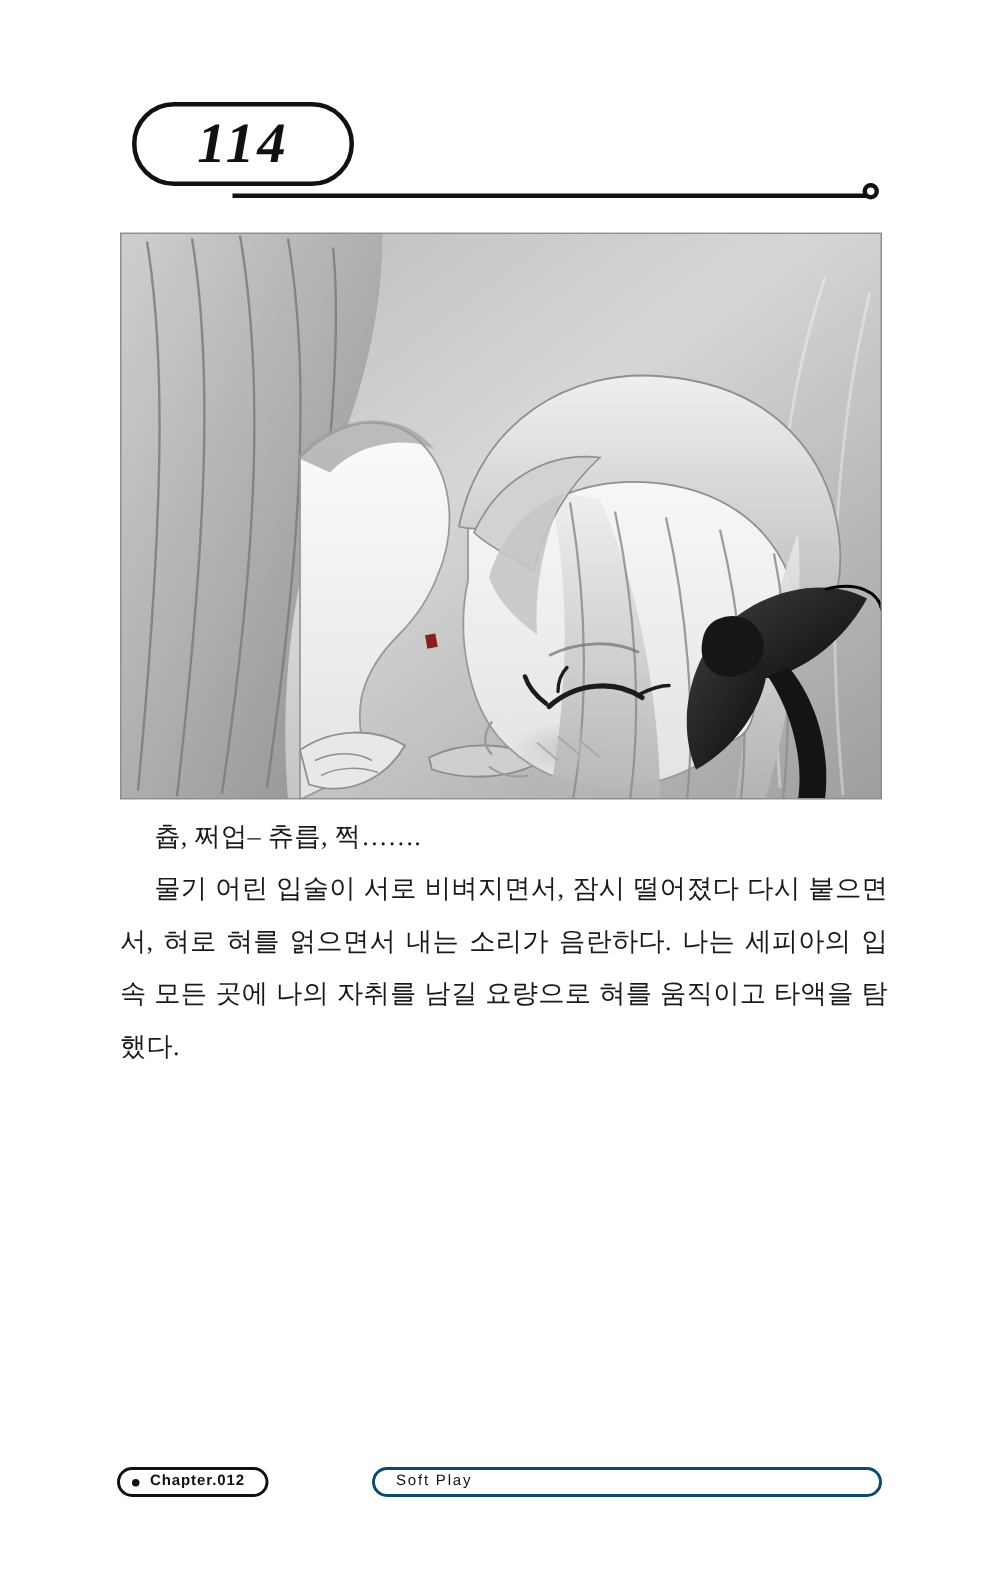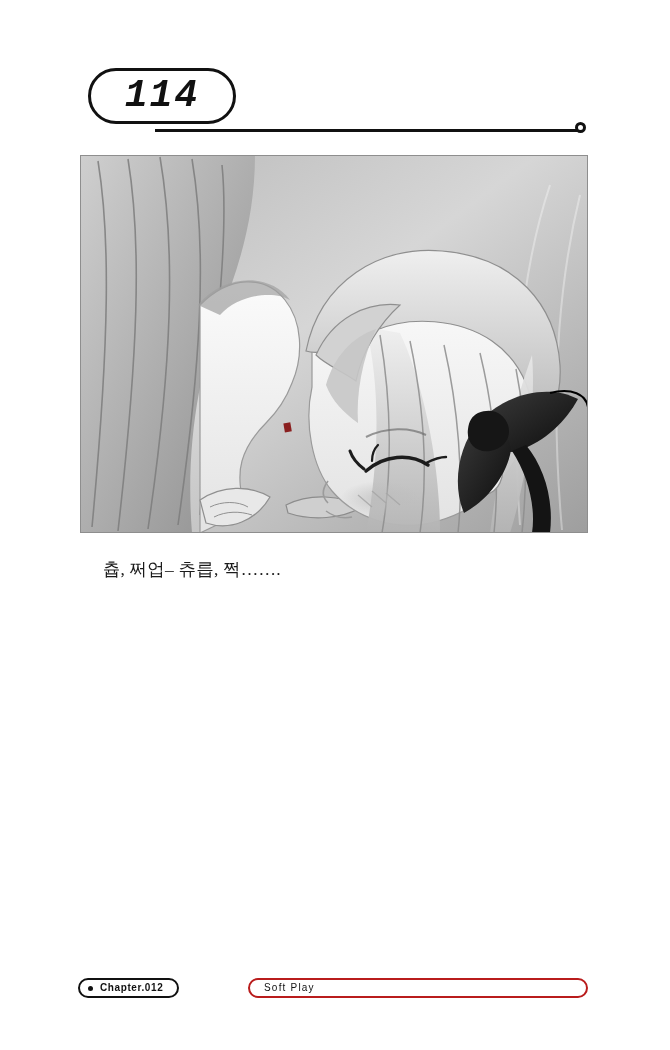--- a/index.html
+++ b/index.html
@@ -38,21 +38,21 @@
     box-sizing: border-box;
     background: #ffffff;
   }
   .page-number-badge span {
     display: block;
     text-align: center;
     line-height: 50px;
     font-size: 38px;
     font-style: italic;
     font-weight: bold;
-    font-family: Liberation Mono, monospace;
+    font-family: Liberation Serif, serif;
     letter-spacing: 2px;
     color: #111111;
   }
   .header-rule {
     position: absolute;
     left: 155px;
     top: 69px;
     width: 424px;
     height: 3px;
     background: #111111;
@@ -80,21 +80,21 @@
     background: #cfcfcf;
   }
   .illustration svg {
     display: block;
   }
 
   
   .body-text {
     position: absolute;
     left: 80px;
-    top: 552px;
+    top: 540px;
     width: 512px;
     font-size: 17.5px;
     line-height: 35px;
     color: #1a1a1a;
     letter-spacing: 0.2px;
   }
   .body-text p {
     margin: 0;
     text-indent: 1.3em;
     text-align: justify;
@@ -140,21 +140,21 @@
     letter-spacing: 0.6px;
     color: #111111;
     line-height: 16px;
   }
   .footer-title {
     position: absolute;
     left: 248px;
     top: 0px;
     width: 340px;
     height: 20px;
-    border: 2px solid #b91c1c;
+    border: 2px solid #0c4a6e;
     border-radius: 10px;
     box-sizing: border-box;
     background: #ffffff;
     display: flex;
     align-items: center;
   }
   .footer-title .label {
     margin-left: 14px;
     font-family: "Liberation Sans", sans-serif;
     font-size: 10px;
@@ -291,20 +291,21 @@
       <path d="M470 238 C 492 232 506 240 508 252" stroke="#000000" stroke-width="2" fill="none"></path>
 
       <path d="M432 296 C 448 320 456 352 452 378 L 470 378 C 474 344 464 312 446 290 Z" fill="#141414"></path>
 
       <rect x="0" y="0" width="508" height="378" fill="none" stroke="#8e8e8e" stroke-width="2"></rect>
     </svg>
   </div>
 
   <div class="body-text">
     <p>츕, 쩌업– 츄릅, 쩍…….</p>
+    <p>물기 어린 입술이 서로 비벼지면서, 잠시 떨어졌다 다시 붙으면서, 혀로 혀를 얽으면서 내는 소리가 음란하다. 나는 세피아의 입 속 모든 곳에 나의 자취를 남길 요량으로 혀를 움직이고 타액을 탐했다.</p>
   </div>
 
   <div class="footer">
     <div class="footer-chapter">
       <span class="bullet"></span>
       <span class="label">Chapter.012</span>
     </div>
     <div class="footer-title">
       <span class="label">Soft Play</span>
     </div>

